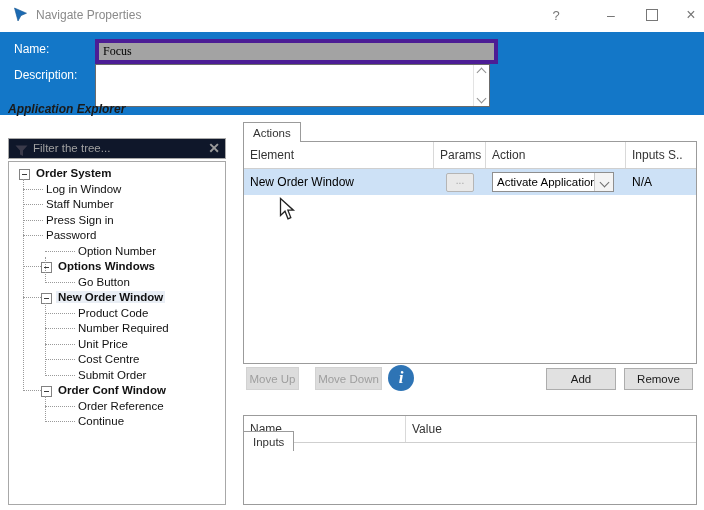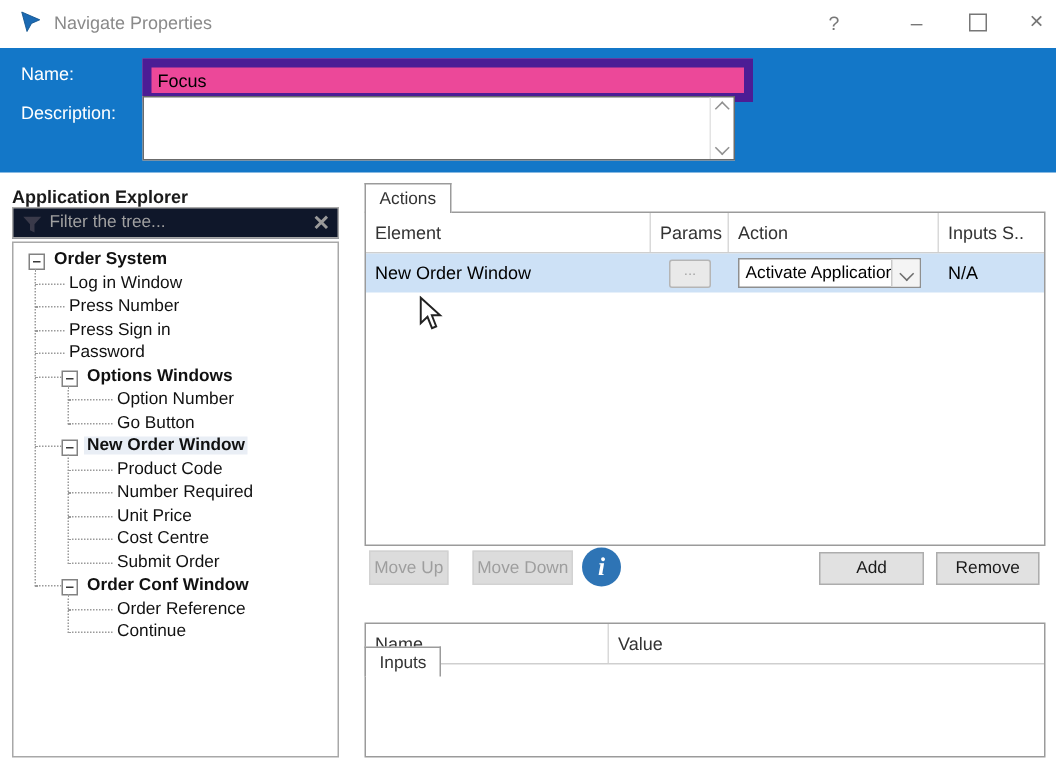--- a/index.html
+++ b/index.html
@@ -15,30 +15,30 @@
   .winbtn.min{left:596px;font-size:14px;}
   .winbtn.max{left:637px;}
   .winbtn.close{left:676px;font-size:16px;}
   .max-box{width:10px;height:10px;border:1px solid #777;}
 
   
   .bluehead{position:absolute;left:0;top:32px;width:704px;height:83px;background:var(--accent);}
   .fldlabel{position:absolute;left:14px;color:#ffffff;font-size:12px;}
   .name-label{top:10px;}
   .desc-label{top:36px;}
-  .name-input{position:absolute;left:95px;top:7px;width:387px;height:17px;border:6px solid #4c1d95;font-family:Liberation Sans, sans-serif;font-size:12px;padding:0 4px;background:#ec4899;color:#000;}
+  .name-input{position:absolute;left:95px;top:7px;width:387px;height:17px;border:4px solid #4c1d95;font-family:Liberation Serif, serif;font-size:12px;padding:0 4px;background:#a3a3a3;color:#000;}
   .desc-box{position:absolute;left:95px;top:32px;width:395px;height:43px;background:#fff;border:1px solid #6b6b6b;box-sizing:border-box;}
   .desc-text{position:absolute;left:2px;top:2px;right:18px;bottom:2px;font-size:12px;color:#000;overflow:hidden;}
   .dscroll{position:absolute;right:0;top:0;bottom:0;width:16px;border-left:1px solid #e3e3e3;display:flex;flex-direction:column;justify-content:space-between;align-items:center;padding:4px 0;box-sizing:border-box;}
   .chev{width:6px;height:6px;border-left:1px solid #909090;border-top:1px solid #909090;}
   .chev.up{transform:rotate(45deg);}
   .chev.down{transform:rotate(225deg);}
 
   
-  .explorer-title{position:absolute;left:8px;top:124px;font-size:12px;font-weight:bold;color:#1a1a1a;}
+  .explorer-title{position:absolute;left:8px;top:102px;font-size:12px;font-weight:bold;color:#1a1a1a;font-style:italic;}
   .filter-box{position:absolute;left:8px;top:138px;width:218px;height:21px;border:1px solid #a8a8a8;background:#0f172a;box-sizing:border-box;}
   .funnel{position:absolute;left:6px;top:4px;}
   .filter-placeholder{position:absolute;left:24px;top:3px;font-size:11.5px;color:#a0a0a0;}
   .filter-clear{position:absolute;right:5px;top:1px;font-size:14px;font-weight:bold;color:#9a9a9a;cursor:default;}
   .tree-box{position:absolute;left:8px;top:161px;width:218px;height:344px;border:1px solid #a8a8a8;background:#fff;box-sizing:border-box;overflow:hidden;}
   .tree-inner{position:absolute;left:0;top:4px;right:0;}
   .tree-row{position:relative;height:15.5px;font-size:11.5px;color:#111;}
   .tree-row .lab{position:absolute;top:1px;white-space:nowrap;padding:0 2px;}
   .tree-row.group .lab{font-weight:bold;}
   .tree-row.hl .lab{background:var(--tree-highlight);}
@@ -142,38 +142,38 @@
         <div class="tree-row lvl0 group">
           <span class="expander"></span>
           <span class="lab">Order System</span>
         </div>
         <div class="tree-row lvl1">
           <span class="conn"></span>
           <span class="lab">Log in Window</span>
         </div>
         <div class="tree-row lvl1">
           <span class="conn"></span>
-          <span class="lab">Press Number</span>
+          <span class="lab">Staff Number</span>
         </div>
         <div class="tree-row lvl1">
           <span class="conn"></span>
           <span class="lab">Press Sign in</span>
         </div>
         <div class="tree-row lvl1">
           <span class="conn"></span>
           <span class="lab">Password</span>
         </div>
+        <div class="tree-row lvl2">
+          <span class="conn"></span>
+          <span class="lab">Option Number</span>
+        </div>
         <div class="tree-row lvl1 group">
           <span class="conn"></span>
           <span class="expander"></span>
           <span class="lab">Options Windows</span>
-        </div>
-        <div class="tree-row lvl2">
-          <span class="conn"></span>
-          <span class="lab">Option Number</span>
         </div>
         <div class="tree-row lvl2">
           <span class="conn"></span>
           <span class="lab">Go Button</span>
         </div>
         <div class="tree-row lvl1 group hl">
           <span class="conn"></span>
           <span class="expander"></span>
           <span class="lab">New Order Window</span>
         </div>

